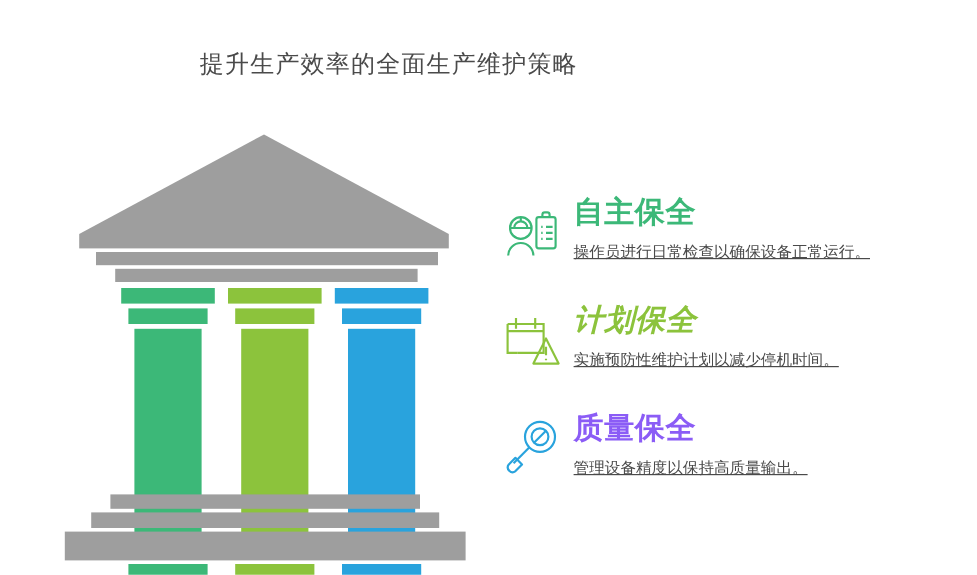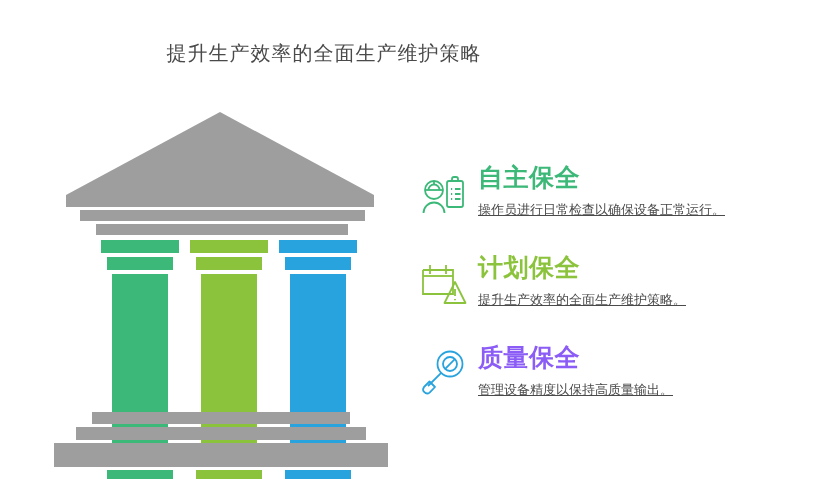--- a/index.html
+++ b/index.html
@@ -167,21 +167,21 @@
   }
   .item-desc {
     font-size: 13px;
     color: #4a4a4a;
     line-height: 1.5;
     margin: 0;
     max-width: 262px;
     text-decoration: underline;
   }
   .h-green { color: #3cb878; }
-  .h-olive { color: #8cc33c; }
+  .h-olive { color: #8cc33c; font-style: italic; }
   .h-blue  { color: #8b5cf6; }
 </style>
 </head>
 <body>
 
 <div class="slide-title">提升生产效率的全面生产维护策略</div>
 
 <div class="temple">
   <div class="roof-tri"></div>
   <div class="roof-bar1"></div>
@@ -252,21 +252,21 @@
           <path d="M12 7 v9"></path>
           <path d="M28 7 v9"></path>
           <path d="M26.5 45 L37 24 L47.5 45 Z" stroke-linejoin="round"></path>
           <path d="M37 31 v7"></path>
           <path d="M37 41 v1.2"></path>
         </g>
       </svg>
     </div>
     <div class="item-body">
       <div class="item-heading h-olive">计划保全</div>
-      <p class="item-desc">提升生产效率的全面生产维护策略。</p>
+      <p class="item-desc">实施预防性维护计划以减少停机时间。</p>
     </div>
   </div>
 
   <div class="item">
     <div class="item-icon">
       <svg viewBox="0 0 52 48" width="52" height="48">
         <g fill="none" stroke="#29a3dd" stroke-width="1.8">
           <circle cx="32" cy="16" r="12.5"></circle>
           <circle cx="32" cy="16" r="7"></circle>
           <path d="M36.8 11.2 L27.2 20.8"></path>

